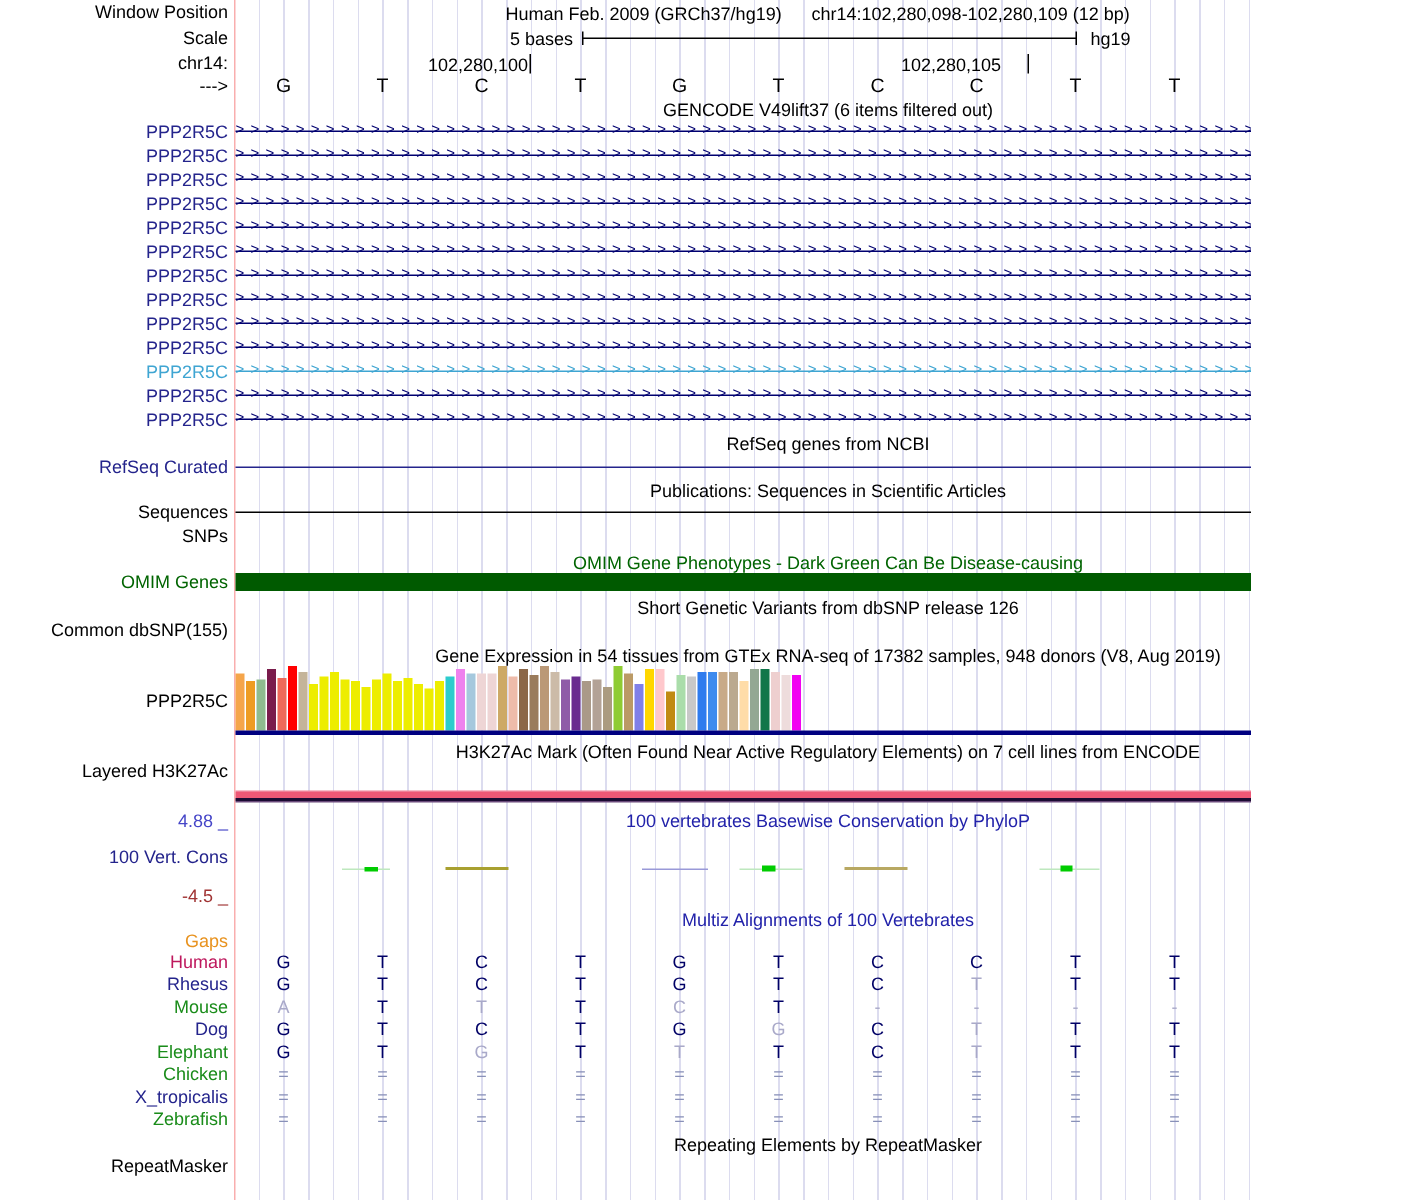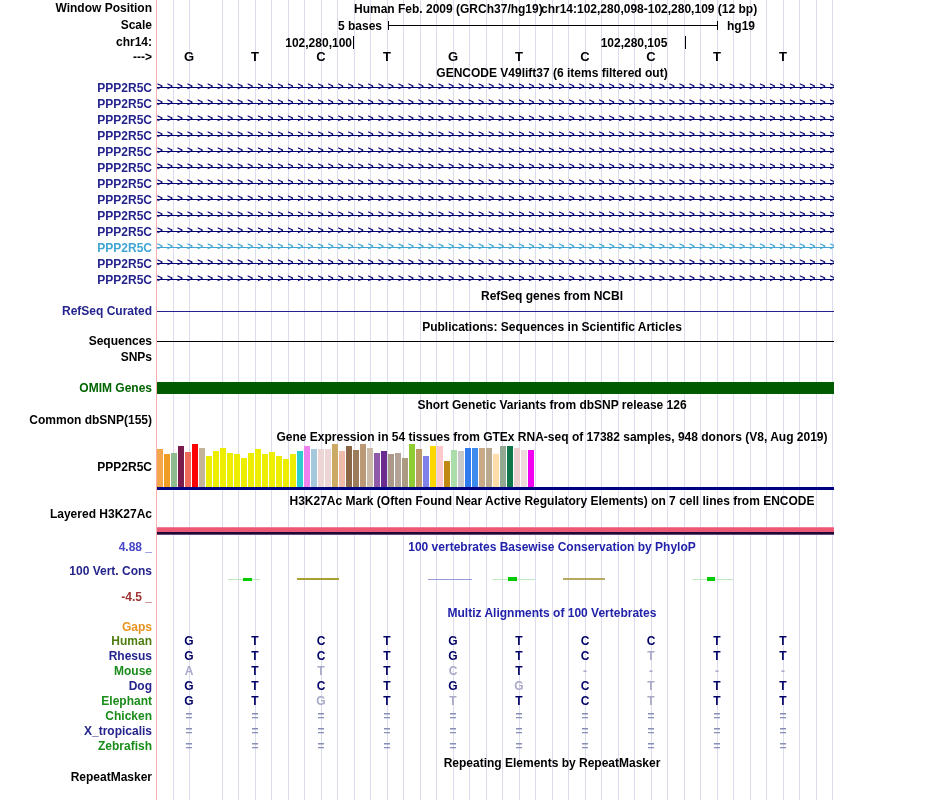--- a/index.html
+++ b/index.html
@@ -1,17 +1,17 @@
 <!DOCTYPE html>
 <html><head>
 <meta charset="utf-8">
 <style>
   html,body{margin:0;padding:0;background:#fff;}
   .canvas{position:relative;width:834px;height:800px;overflow:hidden;
-          font-family:"Liberation Sans",sans-serif;font-size:12px;color:#000;background:#fff;font-weight:bold;}
+          font-family:"Liberation Sans",sans-serif;font-size:12px;color:#000;background:#fff;}
   .grid{position:absolute;left:156px;top:0;width:794px;height:800px;
         border-left:1px solid #F9AEAE;
         background-image:repeating-linear-gradient(to right,transparent 0,transparent 15.5px,#DCDCEF 15.5px,#DCDCEF 16.5px);}
   .llabel{position:absolute;left:0;width:152px;text-align:right;white-space:nowrap;line-height:13px;}
   .title{position:absolute;left:156px;width:792px;text-align:center;white-space:nowrap;line-height:13px;}
   .navy{color:#24248C;}
   .dkgreen{color:#006400;}
   .orange{color:#E8921E;}
   .blue-title{color:#2222AA;}
   .lim-top{color:#4646C8;}
@@ -31,21 +31,21 @@
   .scalebar{position:absolute;background:#000;}
 </style>
 </head>
 <body>
 
 <div class="canvas">
 
   <div class="grid"></div>
 
   <div class="llabel" style="top:2px;">Window Position</div>
-  <span class="abs" style="top:2px;left:327px;padding-left:27px;">Human Feb. 2009 (GRCh37/hg19)</span>
+  <span class="abs" style="top:2px;left:337px;">Human Feb. 2009 (GRCh37/hg19)</span>
   <span class="abs" style="top:2px;left:541px;">chr14:102,280,098-102,280,109 (12 bp)</span>
 
   <div class="llabel" style="top:19px;">Scale</div>
   <span class="abs" style="top:19px;left:336px;width:46px;text-align:right;">5 bases</span>
   <div class="scalebar" style="left:388px;top:25px;width:330px;height:1px;"></div>
   <div class="scalebar" style="left:388px;top:21px;width:1px;height:9px;"></div>
   <div class="scalebar" style="left:717px;top:21px;width:1px;height:9px;"></div>
   <span class="abs" style="top:19px;left:727px;">hg19</span>
 
   <div class="llabel" style="top:36px;">chr14:</div>
@@ -102,20 +102,21 @@
 
   <div class="title" style="top:290px;">RefSeq genes from NCBI</div>
   <div class="llabel navy" style="top:305px;">RefSeq Curated</div>
   <div class="hline" id="refseq-line" style="left: 157px; top: 311px; width: 790px; background: rgb(36, 36, 140);"></div>
 
   <div class="title" style="top:321px;">Publications: Sequences in Scientific Articles</div>
   <div class="llabel" style="top:335px;">Sequences</div>
   <div class="hline" style="left:157px;top:341px;width:790px;background:#000;"></div>
   <div class="llabel" style="top:351px;">SNPs</div>
 
+  <div class="title dkgreen" style="top:369px;">OMIM Gene Phenotypes - Dark Green Can Be Disease-causing</div>
   <div class="llabel dkgreen" style="top:382px;">OMIM Genes</div>
   <div class="abs" id="omim-bar" style="left: 157px; top: 382px; width: 790px; height: 12px; background: rgb(0, 90, 0);"></div>
 
   <div class="title" style="top:399px;">Short Genetic Variants from dbSNP release 126</div>
   <div class="llabel" style="top:414px;">Common dbSNP(155)</div>
 
   <div class="title" style="top:431px;">Gene Expression in 54 tissues from GTEx RNA-seq of 17382 samples, 948 donors (V8, Aug 2019)</div>
   <div class="llabel" style="top:461px;">PPP2R5C</div>
   <div id="gtex-bars">
       <div class="bar" style="left: 157px; top: 449px; height: 38px; background: rgb(245, 165, 74);"></div>
@@ -198,21 +199,21 @@
       <div class="wseg" style="left: 563px; top: 578px; width: 42px; height: 2px; background: rgb(184, 168, 98);"></div>
       <div class="wseg" style="left: 693px; top: 579px; width: 40px; height: 1px; background: rgb(190, 232, 190);"></div>
       <div class="wseg" style="left: 707px; top: 577px; width: 8px; height: 4px; background: rgb(0, 204, 0);"></div>
       <div class="wseg" style="left: 888px; top: 578px; width: 42px; height: 2px; background: rgb(232, 152, 152);"></div>
     </div>
 
   <div class="title blue-title" style="top:607px;">Multiz Alignments of 100 Vertebrates</div>
   <div class="llabel orange" style="top:621px;">Gaps</div>
   <span class="abs orange" style="top:621px;left:849px;width:66px;text-align:center;">4</span>
   <div id="align-rows">
-      <div class="llabel" style="top: 635px; color: #4d7c0f;">Human</div>
+      <div class="llabel" style="top: 635px; color: #be185d;">Human</div>
       <div class="cell" style="left: 156px; top: 635px;">G</div>
       <div class="cell" style="left: 222px; top: 635px;">T</div>
       <div class="cell" style="left: 288px; top: 635px;">C</div>
       <div class="cell" style="left: 354px; top: 635px;">T</div>
       <div class="cell" style="left: 420px; top: 635px;">G</div>
       <div class="cell" style="left: 486px; top: 635px;">T</div>
       <div class="cell" style="left: 552px; top: 635px;">C</div>
       <div class="cell" style="left: 618px; top: 635px;">C</div>
       <div class="cell" style="left: 684px; top: 635px;">T</div>
       <div class="cell" style="left: 750px; top: 635px;">T</div>

